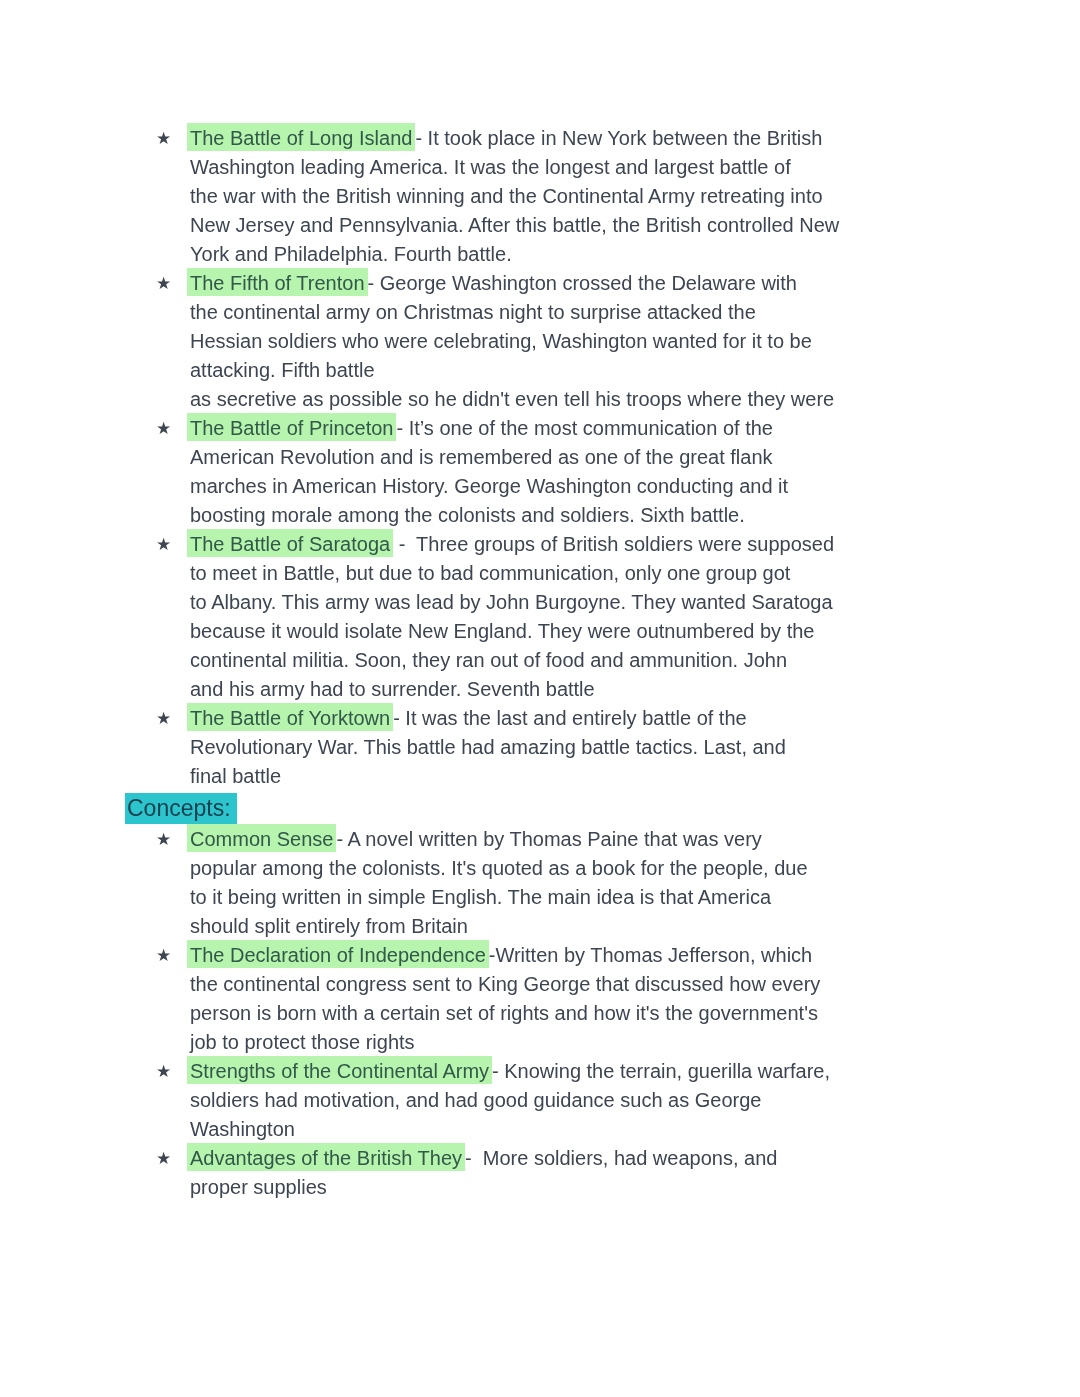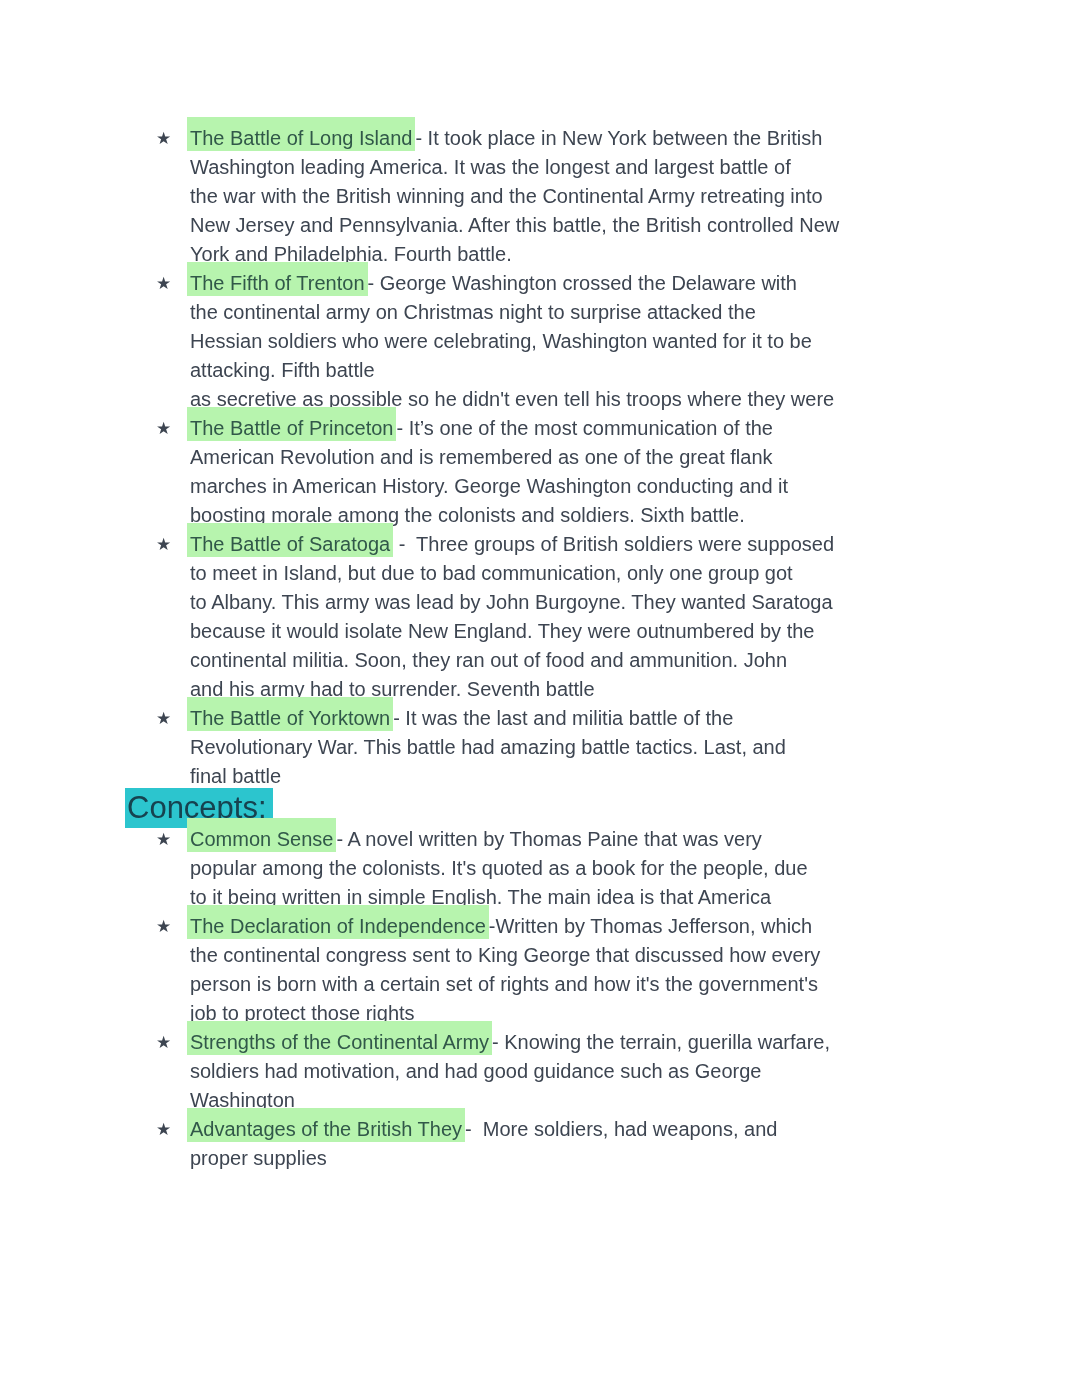--- a/index.html
+++ b/index.html
@@ -36,25 +36,25 @@
     left:29px;top:0;
     width:26px;
     font-size:17px;
     line-height:29px;
     color:var(--text);
   }
   .line{white-space:pre-wrap;}
   .term{
     background:var(--green);
     color:var(--term-text);
-    padding:10px 3px 2px 3px;
+    padding:4px 3px 2px 3px;
     margin-left:-3px;
   }
   .section-heading{
-    font-size:31px;
+    font-size:23px;
     line-height:30px;
     margin:2px 0 2px 0;
   }
   .section-heading .hl{
     background:var(--cyan);
     color:var(--heading-text);
     padding:2px 6px 3px 2px;
     margin-left:-2px;
   }
 </style>
@@ -90,48 +90,49 @@
           <div class="line"><span class="term">The Battle of Princeton</span><span class="rest">- It’s one of the most communication of the</span></div>
           <div class="line">American Revolution and is remembered as one of the great flank</div>
           <div class="line">marches in American History. George Washington conducting and it</div>
           <div class="line">boosting morale among the colonists and soldiers. Sixth battle.</div>
         </div>
       </li>
       <li class="list-item">
         <span class="star">★</span>
         <div class="content">
           <div class="line"><span class="term">The Battle of Saratoga</span><span class="rest"> -  Three groups of British soldiers were supposed</span></div>
-          <div class="line">to meet in Island, but due to bad communication, only one group got</div>
+          <div class="line">to meet in Battle, but due to bad communication, only one group got</div>
           <div class="line">to Albany. This army was lead by John Burgoyne. They wanted Saratoga</div>
           <div class="line">because it would isolate New England. They were outnumbered by the</div>
           <div class="line">continental militia. Soon, they ran out of food and ammunition. John</div>
           <div class="line">and his army had to surrender. Seventh battle</div>
         </div>
       </li>
       <li class="list-item">
         <span class="star">★</span>
         <div class="content">
-          <div class="line"><span class="term">The Battle of Yorktown</span><span class="rest">- It was the last and militia battle of the</span></div>
+          <div class="line"><span class="term">The Battle of Yorktown</span><span class="rest">- It was the last and entirely battle of the</span></div>
           <div class="line">Revolutionary War. This battle had amazing battle tactics. Last, and</div>
           <div class="line">final battle</div>
         </div>
       </li>
     </ul>
 
   <div class="section-heading">
     <span class="hl">Concepts:</span>
   </div>
 
   <ul class="star-list">
       <li class="list-item">
         <span class="star">★</span>
         <div class="content">
           <div class="line"><span class="term">Common Sense</span><span class="rest">- A novel written by Thomas Paine that was very</span></div>
           <div class="line">popular among the colonists. It's quoted as a book for the people, due</div>
           <div class="line">to it being written in simple English. The main idea is that America</div>
+          <div class="line">should split entirely from Britain</div>
         </div>
       </li>
       <li class="list-item">
         <span class="star">★</span>
         <div class="content">
           <div class="line"><span class="term">The Declaration of Independence</span><span class="rest">-Written by Thomas Jefferson, which</span></div>
           <div class="line">the continental congress sent to King George that discussed how every</div>
           <div class="line">person is born with a certain set of rights and how it's the government's</div>
           <div class="line">job to protect those rights</div>
         </div>

